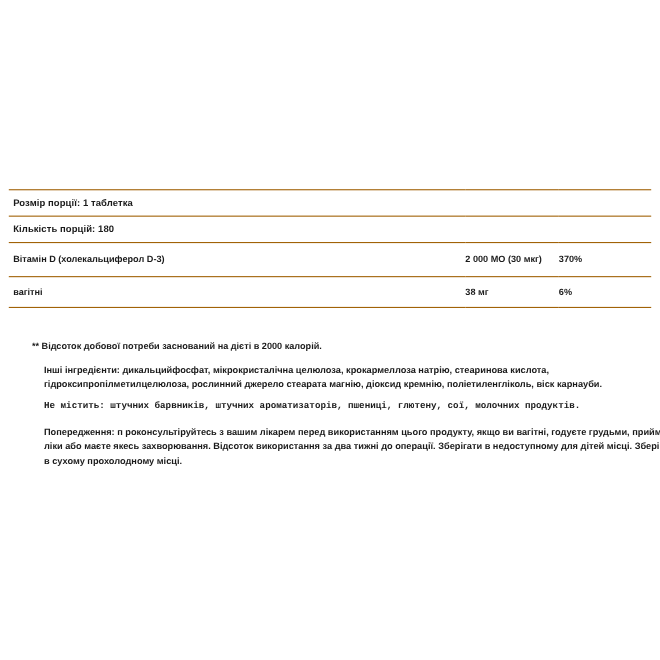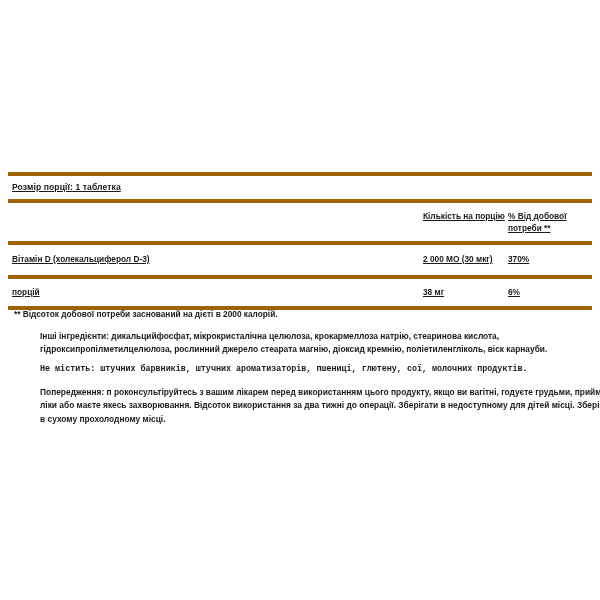--- a/index.html
+++ b/index.html
@@ -28,22 +28,21 @@
     left: 8px;
     top: 172px;
     width: 584px;
     border-collapse: collapse;
     table-layout: fixed;
   }
 
   .facts-table td {
     padding: 0;
     vertical-align: top;
-    border-top: 4px solid #a16207;
-    text-decoration: underline;
+    border-top: 1px solid #a16207;
   }
 
   .serving-row td {
     padding: 5px 0 5px 4px;
     font-size: 8.6px;
     font-weight: bold;
     line-height: 13px;
     letter-spacing: 0.01em;
   }
 
@@ -70,21 +69,21 @@
   .col-amount { width: 85px; }
   .col-dv     { width: 84px; }
 
   td.col-amount, td.col-dv {
     padding-left: 0;
   }
 
   
   .footnote {
     position: absolute;
-    left: 14px;
+    left: 29px;
     top: 308px;
     font-size: 8.3px;
     font-weight: bold;
     line-height: 12px;
   }
 
   .para {
     position: absolute;
     left: 12px;
     width: 580px;
@@ -107,32 +106,30 @@
   <table class="facts-table">
     <colgroup>
       <col class="col-name">
       <col class="col-amount">
       <col class="col-dv">
     </colgroup>
     <tbody>
       <tr class="serving-row">
         <td colspan="3">Розмір порції: 1 таблетка</td>
       </tr>
-      <tr class="head-row">
-        <td class="col-name"></td>
-        <td class="col-amount">Кількість на порцію</td>
-        <td class="col-dv">% Від добової потреби **</td>
+      <tr class="serving-row">
+        <td colspan="3">Кількість порцій: 180</td>
       </tr>
       <tr class="nutrient-row tall">
         <td class="col-name">Вітамін D (холекальциферол D-3)</td>
         <td class="col-amount">2 000 МО (30 мкг)</td>
         <td class="col-dv">370%</td>
       </tr>
       <tr class="nutrient-row">
-        <td class="col-name">порцій</td>
+        <td class="col-name">вагітні</td>
         <td class="col-amount">38 мг</td>
         <td class="col-dv">6%</td>
       </tr>
       <tr class="spacer-row">
         <td colspan="3" style="height:0;line-height:0;font-size:0;"></td>
       </tr>
     </tbody>
   </table>
 
   <div class="footnote">** Відсоток добової потреби заснований на дієті в 2000 калорій.</div>

